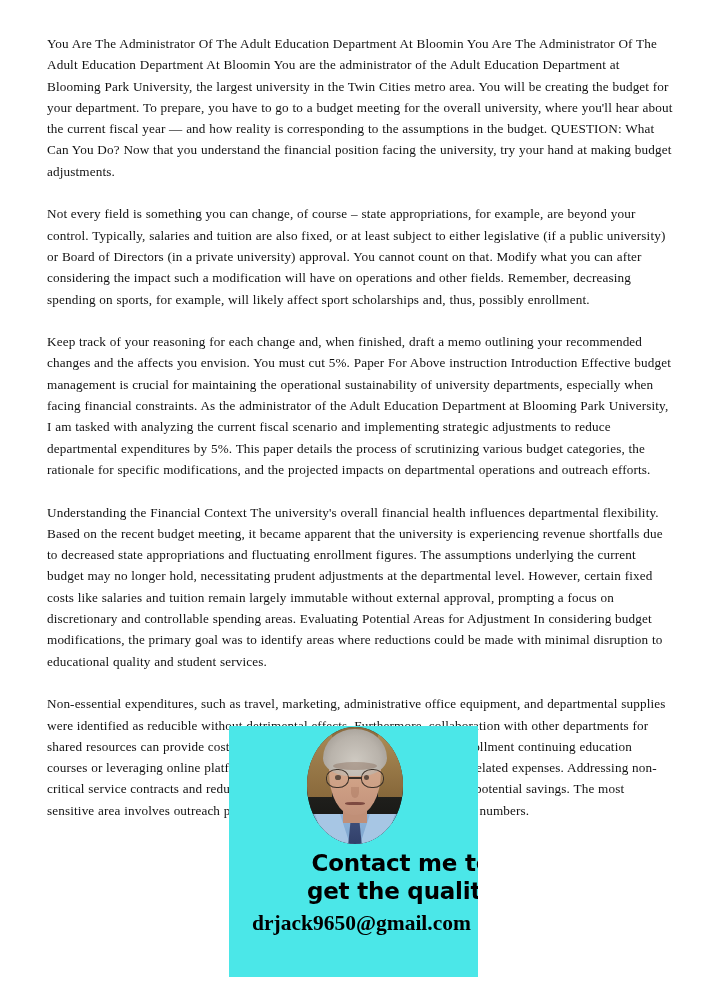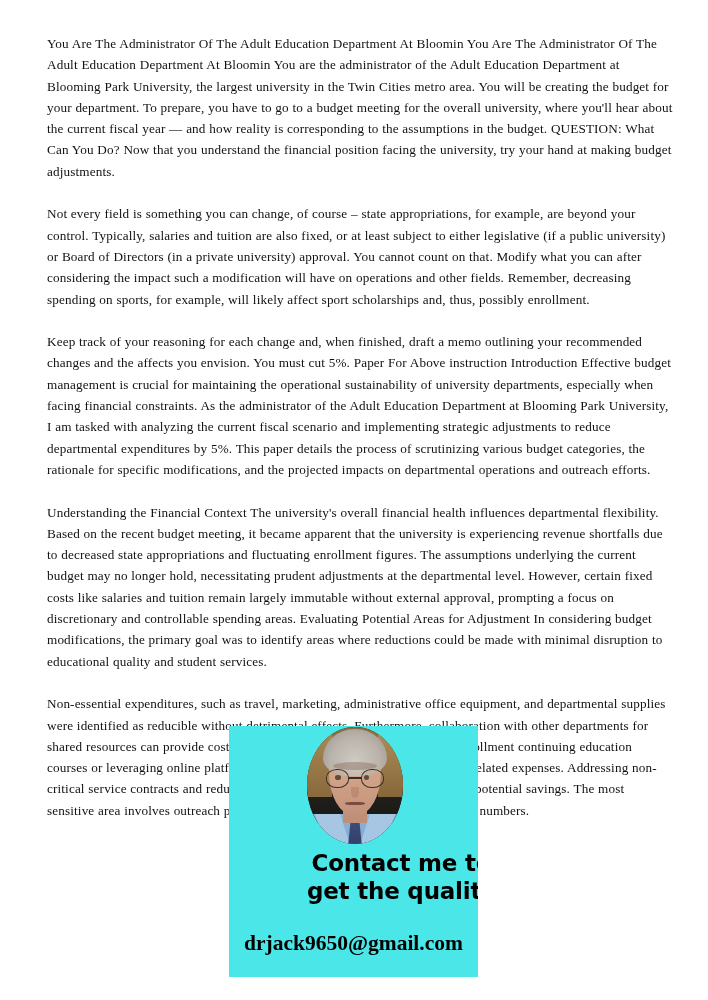--- a/index.html
+++ b/index.html
@@ -175,29 +175,28 @@
   }
   #overlay-text-block {
     position: absolute;
     left: 0;
     top: 123px;
     width: 100%;
     margin-left: 48px;
   }
   #overlay-email {
     position: absolute;
-    left: 0;
+    left: 8px;
     top: 184px;
     width: 100%;
     font-family: "Liberation Serif", "DejaVu Serif", serif;
     font-weight: bold;
     font-size: 21.5px;
     line-height: 26px;
     color: #000000;
-    margin-top: 20px;
   }
 </style>
 </head>
 <body>
 
 <div id="page">
 
   <div id="doc-body">
     <p class="para">You Are The Administrator Of The Adult Education Department At Bloomin You Are The Administrator Of The Adult Education Department At Bloomin You are the administrator of the Adult Education Department at Blooming Park University, the largest university in the Twin Cities metro area. You will be creating the budget for your department. To prepare, you have to go to a budget meeting for the overall university, where you'll hear about the current fiscal year — and how reality is corresponding to the assumptions in the budget. QUESTION: What Can You Do? Now that you understand the financial position facing the university, try your hand at making budget adjustments.</p>
     <p class="para">Not every field is something you can change, of course – state appropriations, for example, are beyond your control. Typically, salaries and tuition are also fixed, or at least subject to either legislative (if a public university) or Board of Directors (in a private university) approval. You cannot count on that. Modify what you can after considering the impact such a modification will have on operations and other fields. Remember, decreasing spending on sports, for example, will likely affect sport scholarships and, thus, possibly enrollment.</p>

